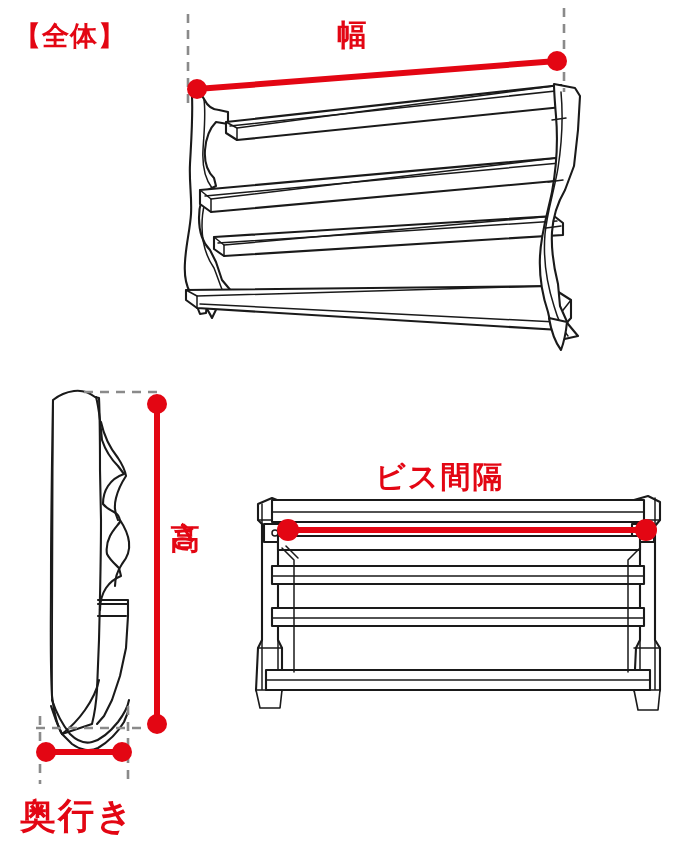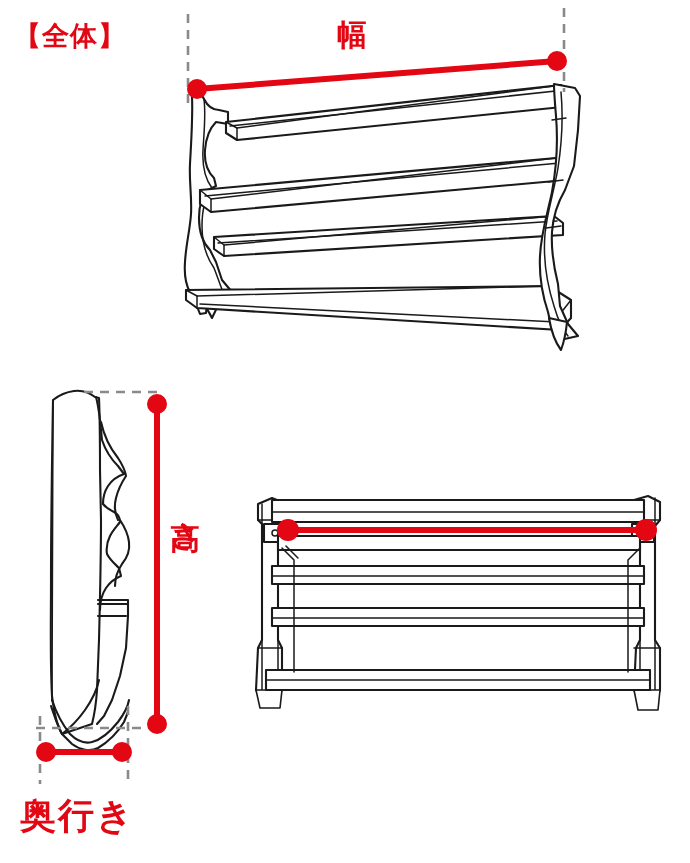--- a/index.html
+++ b/index.html
@@ -233,14 +233,15 @@
 </svg>
 
 <div class="lbl" id="title-overall">【全体】</div>
 
 <div class="lbl" id="label-width">幅</div>
 
 <div class="lbl" id="label-height">高さ</div>
 
 <div class="lbl" id="label-depth">奥行き</div>
 
+<div class="lbl" id="label-screw">ビス間隔</div>
 
 </div>
 
 </body></html>

